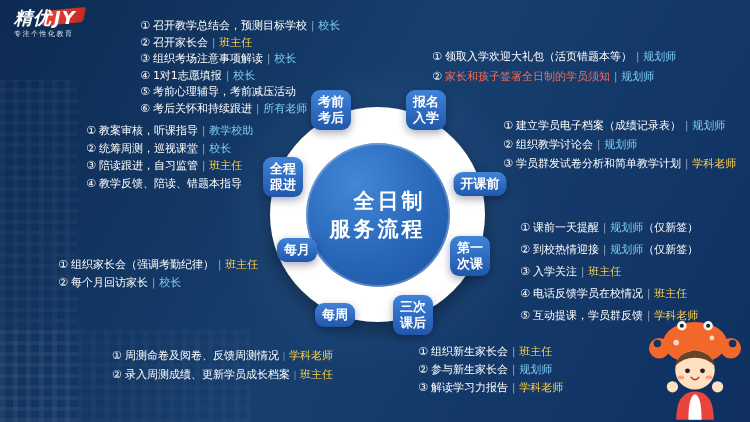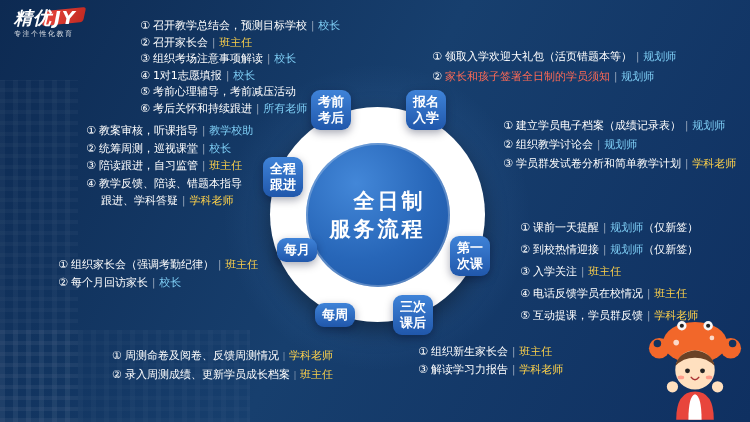--- a/index.html
+++ b/index.html
@@ -110,20 +110,23 @@
       <span>考后</span>
   </div>
   <div class="node" id="n-bmrx">
     <span>报名</span>
       <span>入学</span>
   </div>
   <div class="node" id="n-qcgj">
     <span>全程</span>
       <span>跟进</span>
   </div>
+  <div class="node" id="n-kkq">
+    <span>开课前</span>
+  </div>
   <div class="node" id="n-my">
     <span>每月</span>
   </div>
   <div class="node" id="n-dyck">
     <span>第一</span>
       <span>次课</span>
   </div>
   <div class="node" id="n-mz">
     <span>每周</span>
   </div>
@@ -190,20 +193,23 @@
     <div class="item">
       <span class="num">⑤</span><span class="txt">互动提课，学员群反馈</span><span class="sep">|</span><span class="role-yellow">学科老师</span>
     </div>
   </div>
 
   <div class="group" id="g-threeclass">
     <div class="item">
       <span class="num">①</span><span class="txt">组织新生家长会</span><span class="sep">|</span><span class="role-yellow">班主任</span>
     </div>
     <div class="item">
+      <span class="num">②</span><span class="txt">参与新生家长会</span><span class="sep">|</span><span class="role-blue">规划师</span>
+    </div>
+    <div class="item">
       <span class="num">③</span><span class="txt">解读学习力报告</span><span class="sep">|</span><span class="role-yellow">学科老师</span>
     </div>
   </div>
 
   <div class="group" id="g-weekly">
     <div class="item">
       <span class="num">①</span><span class="txt">周测命卷及阅卷、反馈周测情况</span><span class="sep">|</span><span class="role-yellow">学科老师</span>
     </div>
     <div class="item">
       <span class="num">②</span><span class="txt">录入周测成绩、更新学员成长档案</span><span class="sep">|</span><span class="role-yellow">班主任</span>
@@ -224,23 +230,20 @@
       <span class="num">①</span><span class="txt">教案审核，听课指导</span><span class="sep">|</span><span class="role-blue">教学校助</span>
     </div>
     <div class="item">
       <span class="num">②</span><span class="txt">统筹周测，巡视课堂</span><span class="sep">|</span><span class="role-blue">校长</span>
     </div>
     <div class="item">
       <span class="num">③</span><span class="txt">陪读跟进，自习监管</span><span class="sep">|</span><span class="role-yellow">班主任</span>
     </div>
     <div class="item">
       <span class="num">④</span><span class="txt">教学反馈、陪读、错题本指导</span>
-    </div>
-    <div class="item cont">
-      <span class="txt">跟进、学科答疑</span><span class="sep">|</span><span class="role-yellow">学科老师</span>
     </div>
   </div>
 
   <svg class="mascot" viewBox="0 0 100 110" aria-hidden="true">
     <circle cx="12" cy="34" r="11" fill="#f2672a"></circle>
     <circle cx="88" cy="34" r="11" fill="#f2672a"></circle>
     <circle cx="10" cy="29" r="4" fill="#12335f"></circle>
     <circle cx="90" cy="29" r="4" fill="#12335f"></circle>
     <ellipse cx="50" cy="28" rx="34" ry="22" fill="#f2672a"></ellipse>
     <circle cx="36" cy="10" r="5" fill="#f7f7f7"></circle>

